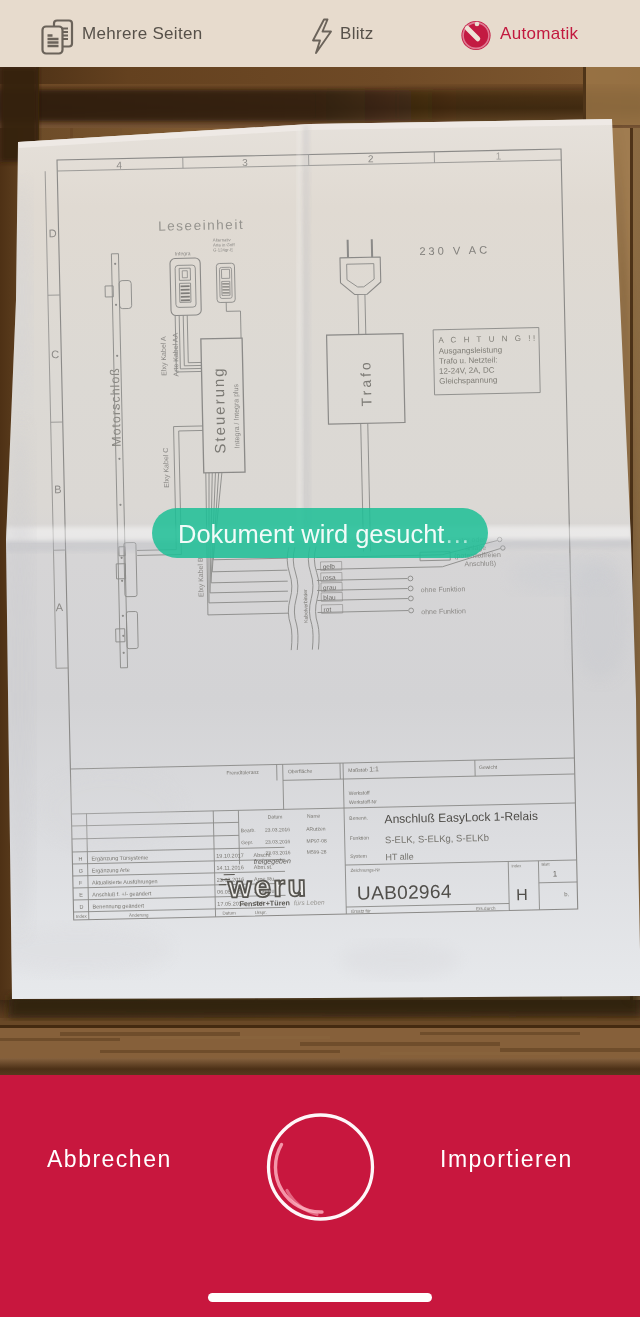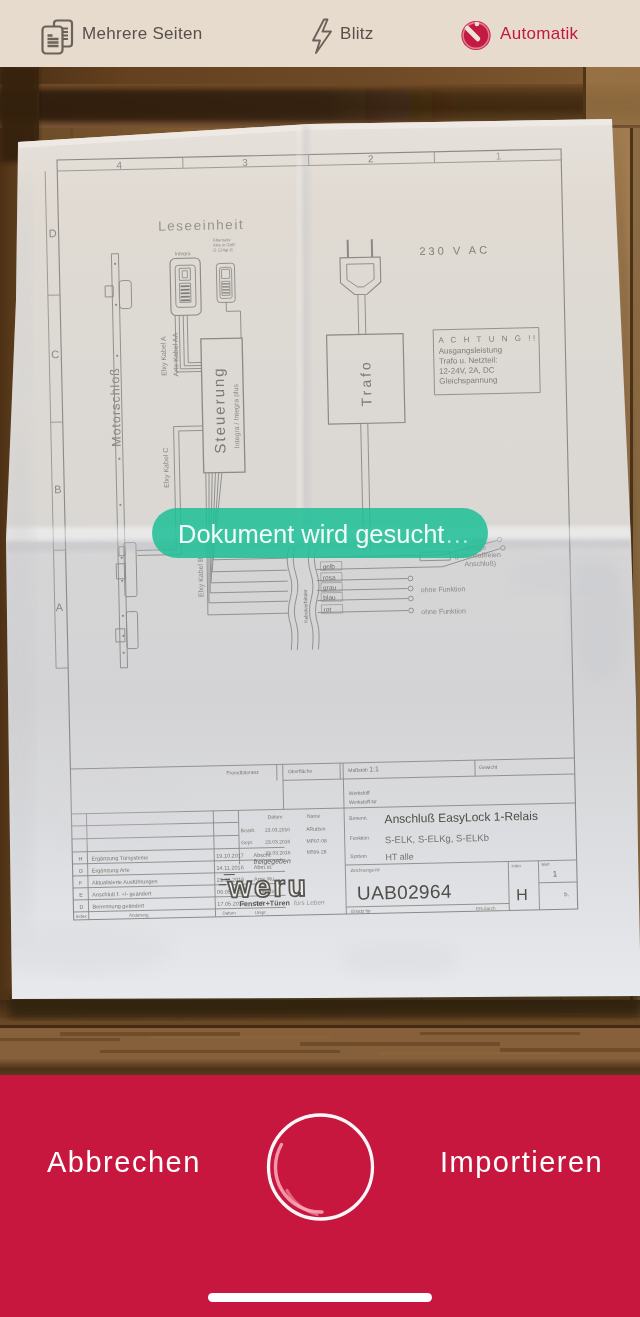--- a/index.html
+++ b/index.html
@@ -2,21 +2,21 @@
 <html><head>
 <meta charset="utf-8">
 <style>
   html,body{margin:0;padding:0;}
   body{width:640px;height:1317px;position:relative;overflow:hidden;background:#000;
        font-family:"Liberation Sans",sans-serif;}
   .topbar{position:absolute;left:0;top:0;width:640px;height:67px;background:#e7dbcd;}
   .bottombar{position:absolute;left:0;top:1075px;width:640px;height:242px;background:#c8173e;}
   .photo{position:absolute;left:0;top:67px;width:640px;height:1008px;}
   .tb-label{position:absolute;font-size:17px;color:#57514a;letter-spacing:.3px;}
-  .bb-label{position:absolute;font-size:29px;color:#ffffff;letter-spacing:1.5px;top:1146px;}
+  .bb-label{position:absolute;font-size:23px;color:#ffffff;letter-spacing:1.5px;top:1146px;}
 </style>
 </head>
 <body>
 
 <svg class="photo" width="640" height="1008" viewBox="0 67 640 1008" xmlns="http://www.w3.org/2000/svg">
   <defs>
     <linearGradient id="woodbase" x1="0" y1="0" x2="1" y2="0">
       <stop offset="0" stop-color="#4e3115"></stop>
       <stop offset="0.06" stop-color="#6d4c28"></stop>
       <stop offset="0.45" stop-color="#8a6238"></stop>

